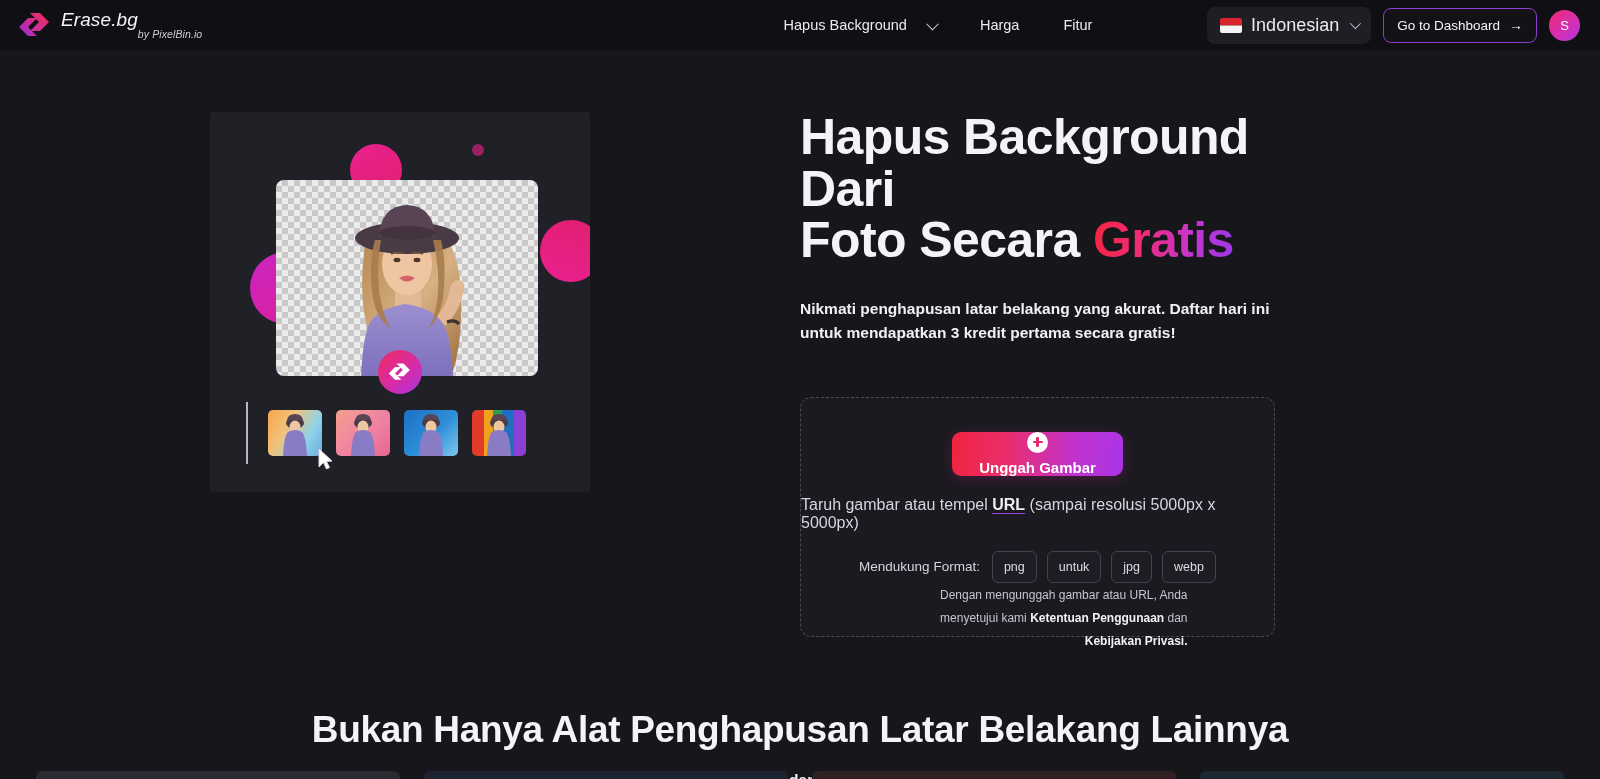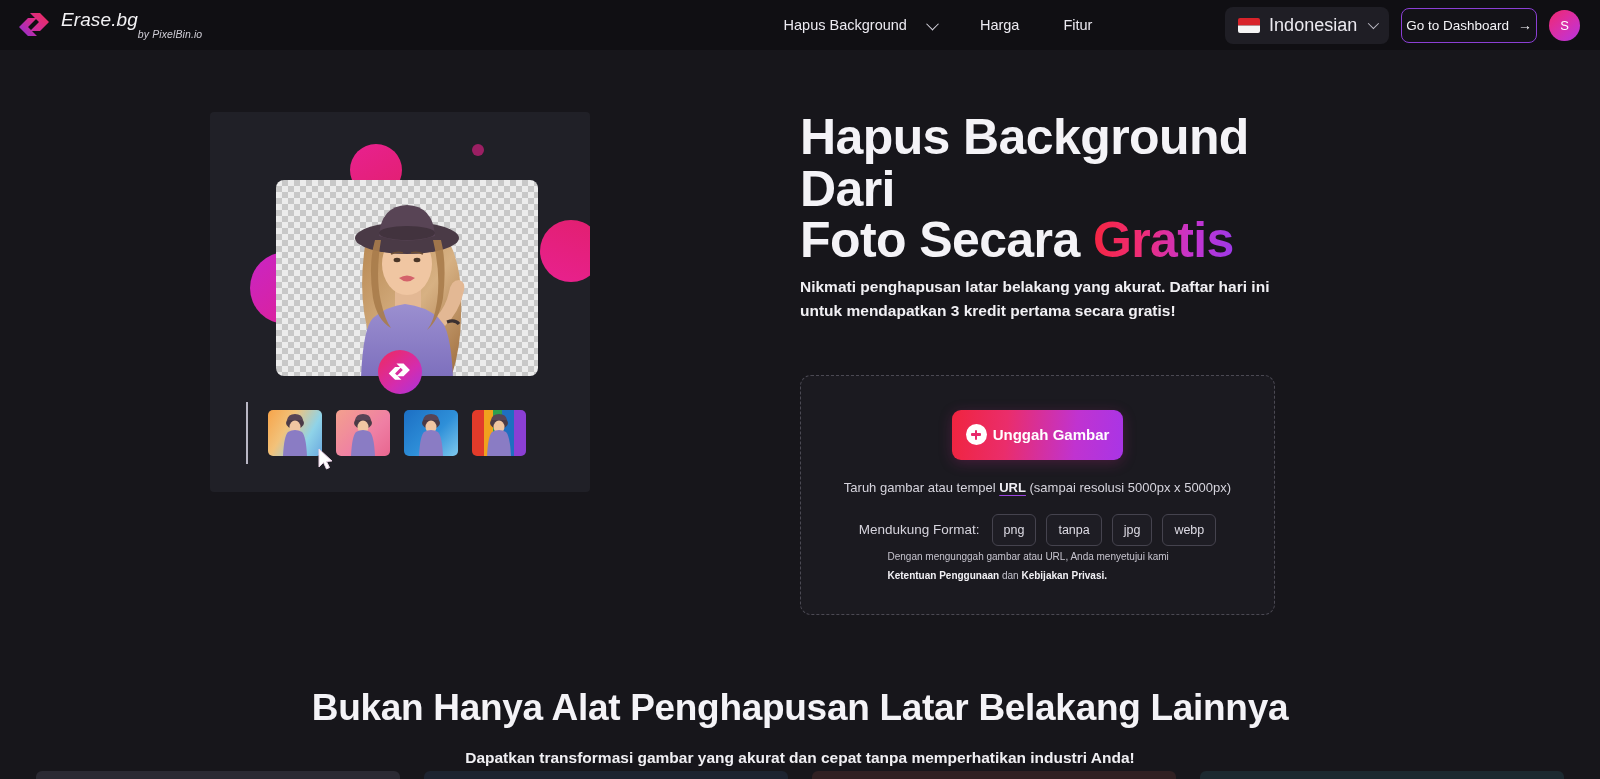--- a/index.html
+++ b/index.html
@@ -107,21 +107,21 @@
     transform: rotate(45deg) translateY(-2px);
     margin-left: 2px;
   }
 
   .dash-btn {
     background: #131217;
     border: 1.3px solid #8b3fd4;
     border-radius: 8px;
     color: #f5f4f8;
     font-size: 13.5px;
-    padding: 9px 4px;
+    padding: 9px 13px;
     display: flex;
     align-items: center;
     gap: 9px;
     cursor: pointer;
     white-space: nowrap;
   }
   .arrow-r { font-size: 14px; line-height: 1; }
 
   .avatar {
     width: 31px; height: 31px;
@@ -255,21 +255,21 @@
     letter-spacing: -.6px;
     max-width: 520px;
   }
   .grad-word {
     background: linear-gradient(95deg, #f5253f 0%, #ef2c77 35%, #c534cf 70%, #9c39e8 100%);
     -webkit-background-clip: text;
     background-clip: text;
     color: transparent;
   }
   .hero-sub {
-    margin-top: 8px;
+    margin-top: 30px;
     font-size: 15.5px;
     font-weight: 700;
     line-height: 1.55;
     color: #f1f0f4;
     max-width: 470px;
   }
 
   
   .upload-card {
     margin-top: 52px;
@@ -291,20 +291,21 @@
     background: linear-gradient(95deg, #f0243f 0%, #ea2d6b 32%, #c033d0 72%, #a935e6 100%);
     color: #fff;
     font-size: 15px;
     font-weight: 700;
     display: flex;
     align-items: center;
     justify-content: center;
     gap: 6px;
     cursor: pointer;
     box-shadow: 0 3px 14px rgba(200,40,140,.25);
+    flex-direction: column;
   }
   .plus-circle {
     width: 21px; height: 21px;
     border-radius: 50%;
     background: #fff;
     display: flex;
     align-items: center;
     justify-content: center;
     flex: none;
     position: relative;
@@ -313,21 +314,21 @@
     content: "";
     position: absolute;
     background: #e8296c;
     border-radius: 1px;
   }
   .plus-circle::before { width: 10px; height: 2.1px; }
   .plus-circle::after  { width: 2.1px; height: 10px; }
 
   .drop-line {
     margin-top: 20px;
-    font-size: 13px;
+    font-size: 16px;
     color: #d6d4dd;
   }
   .url-link {
     color: #f0eef5;
     font-weight: 700;
     text-decoration: underline;
     text-decoration-color: #9b45e0;
     text-underline-offset: 3px;
     cursor: pointer;
   }
@@ -345,22 +346,22 @@
     border-radius: 6px;
     padding: 8px 11px;
     font-size: 12.5px;
     color: #dedce5;
     background: #1e1d24;
   }
 
   .terms {
     margin-top: 1px;
     width: 300px;
-    text-align: left;
-    font-size: 10px;
+    text-align: right;
+    font-size: 12px;
     line-height: 1.95;
     color: #c6c4ce;
   }
   .terms b { color: #f2f1f5; font-weight: 700; cursor: pointer; }
 
   
   .section2 {
     margin-top: 72px;
     text-align: center;
   }
@@ -575,21 +576,21 @@
         <span>Unggah Gambar</span>
       </button>
 
       <div class="drop-line">
         <span>Taruh gambar atau tempel </span><span class="url-link">URL</span><span> (sampai resolusi 5000px x 5000px)</span>
       </div>
 
       <div class="formats">
         <span class="formats-label">Mendukung Format:</span>
         <span class="fmt-chip">png</span>
-        <span class="fmt-chip">tanpa</span>
+        <span class="fmt-chip">untuk</span>
         <span class="fmt-chip">jpg</span>
         <span class="fmt-chip">webp</span>
       </div>
 
       <div class="terms">
         <span>Dengan mengunggah gambar atau URL, Anda menyetujui kami </span><b>Ketentuan Penggunaan</b><span> dan </span><b>Kebijakan Privasi.</b>
       </div>
     </div>
   </div>
 </div>

